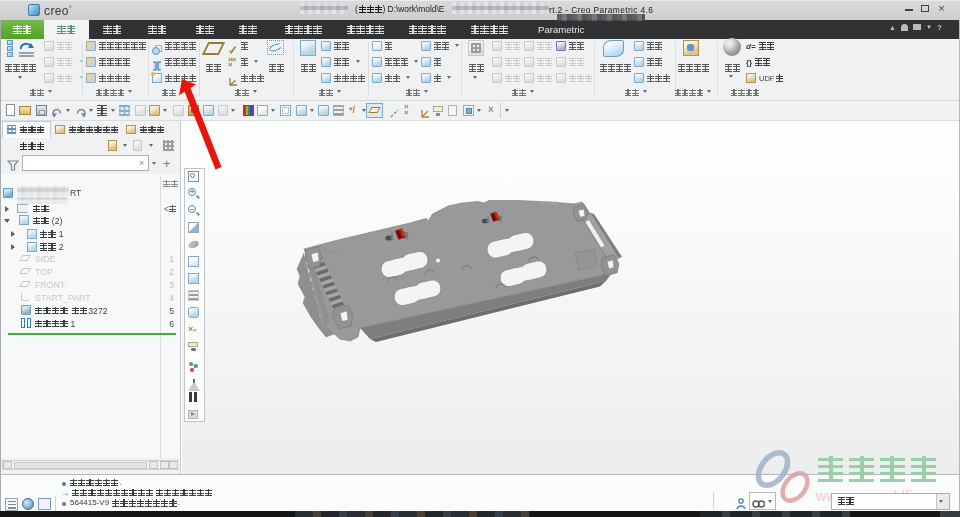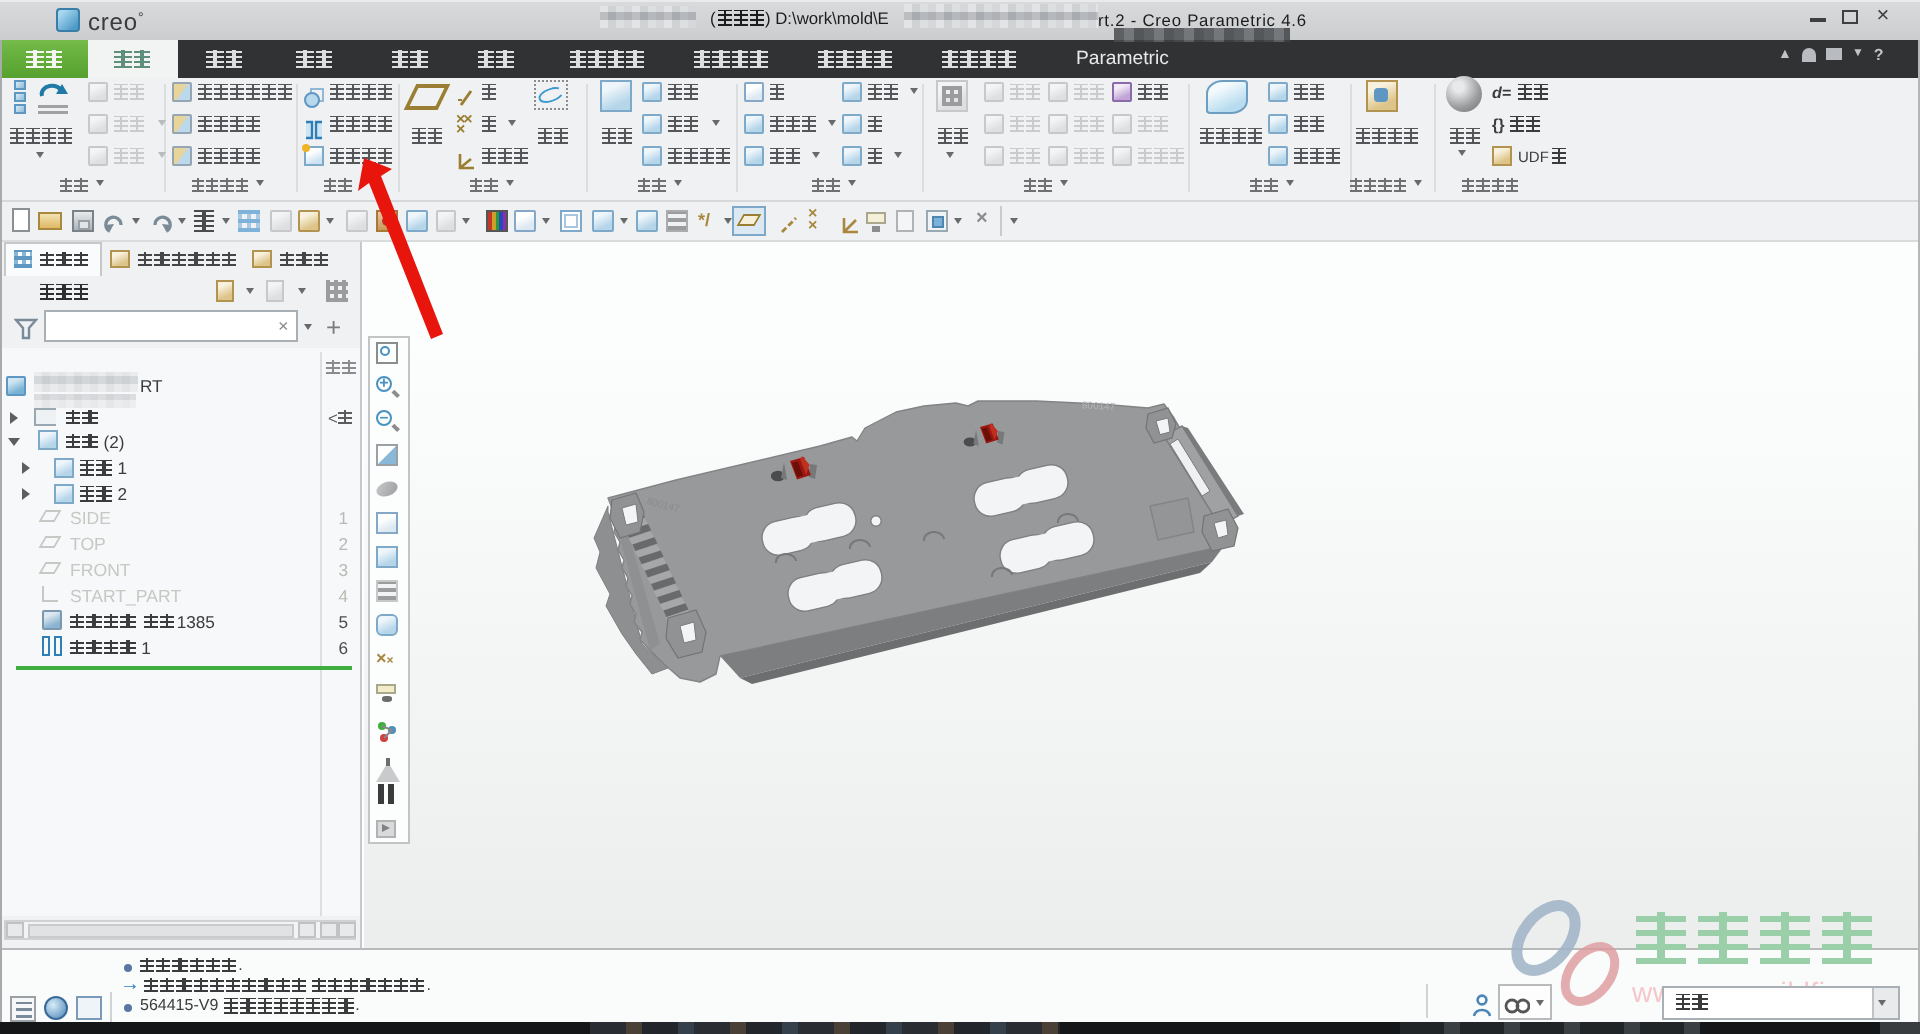--- a/index.html
+++ b/index.html
@@ -594,21 +594,21 @@
 <div class="ab num" style="left:162px;top:293px;color:#b8bab6">4</div>
 <div class="ab" style="left:21px;top:305px;width:10px;height:10px;border-radius:1px;background:linear-gradient(155deg,#dde8f0 25%,#8ab4d0 75%);border:1px solid #7a98b0"></div>
 <div class="ab row" style="left:35px;top:306.5px;height:8px;color:#3b3c3e">
     <i class="z" style="width:7.4px;height:7.9px;margin-right:1px"></i>
     <i class="z" style="width:7.4px;height:7.9px;margin-right:1px"></i>
     <i class="z" style="width:7.4px;height:7.9px;margin-right:1px"></i>
     <i class="z" style="width:7.4px;height:7.9px;margin-right:1px"></i>
     <span style="margin-left:3px"></span>
     <i class="z" style="width:7.4px;height:7.9px;margin-right:1px"></i>
     <i class="z" style="width:7.4px;height:7.9px;margin-right:1px"></i>
-    <span style="font-size:8.6px;line-height:8px">1385</span>
+    <span style="font-size:8.6px;line-height:8px">3272</span>
   </div>
 <div class="ab num" style="left:162px;top:306px;color:#4a4c4e">5</div>
 <div class="ab" style="left:21px;top:318px;width:4px;height:10px;border:1.4px solid #2e7eb8"></div>
 <div class="ab" style="left:27px;top:318px;width:4px;height:10px;border:1.4px solid #2e7eb8"></div>
 <div class="ab row" style="left:35px;top:319.5px;height:8px;color:#3b3c3e">
     <i class="z" style="width:7.4px;height:7.9px;margin-right:1px"></i>
     <i class="z" style="width:7.4px;height:7.9px;margin-right:1px"></i>
     <i class="z" style="width:7.4px;height:7.9px;margin-right:1px"></i>
     <i class="z" style="width:7.4px;height:7.9px;margin-right:1px"></i>
     <span style="font-size:8.6px;margin-left:2px;line-height:8px">1</span>

